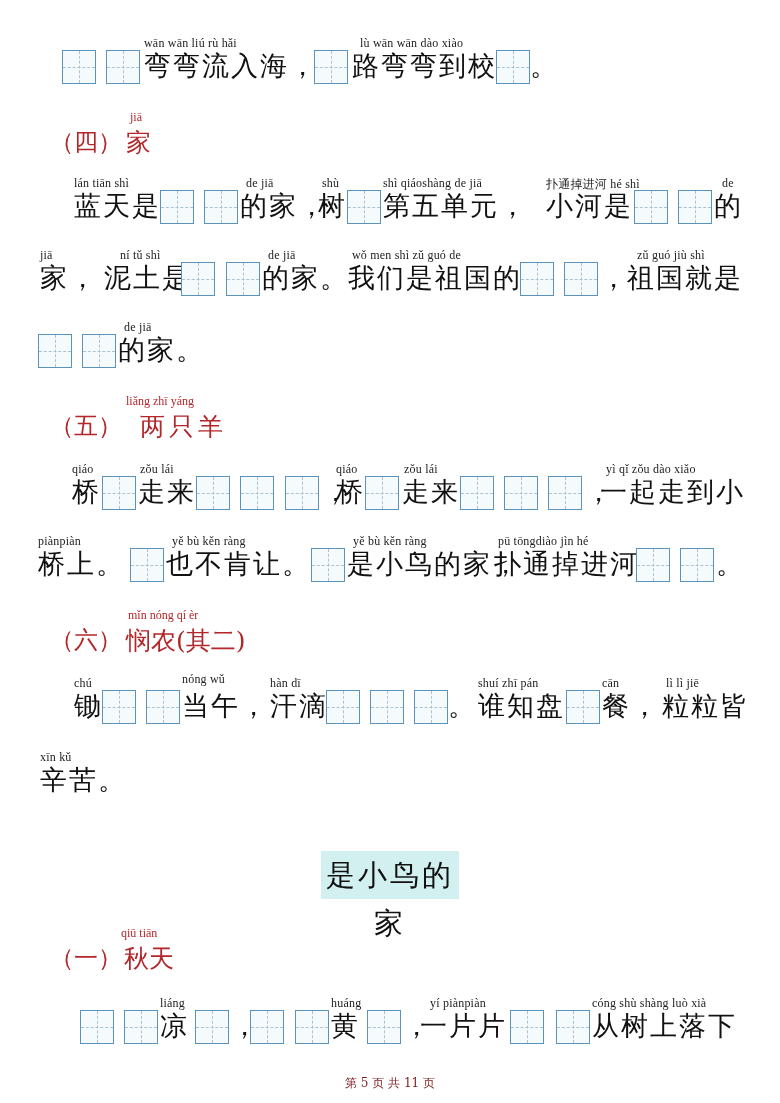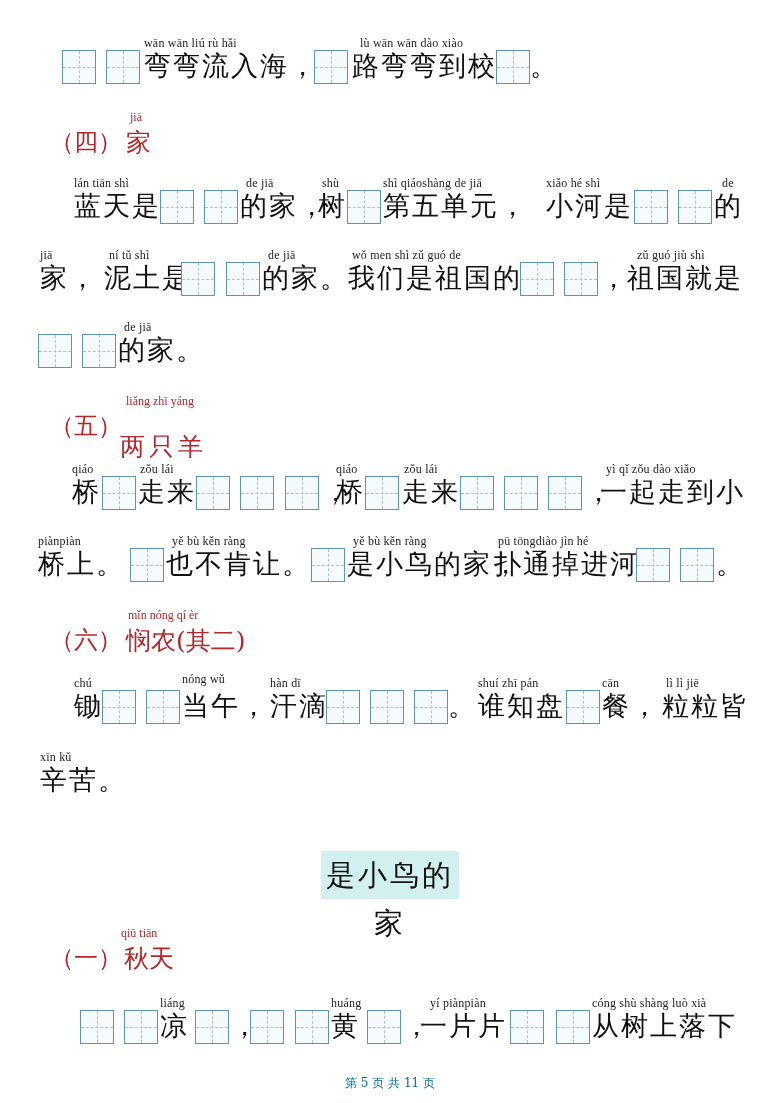--- a/index.html
+++ b/index.html
@@ -9,21 +9,21 @@
   .py{position:absolute;left:0;top:0;font-family:"Liberation Serif",serif;font-size:12px;white-space:nowrap;color:#222;letter-spacing:0.2px;}
   .hz{position:absolute;left:0;top:14px;font-size:27px;line-height:32px;white-space:nowrap;letter-spacing:2px;}
   .box{position:absolute;top:14px;width:34px;height:34px;border:1.5px solid #5b93bd;background:#f5fafd;box-sizing:border-box;}
   .box:before{content:"";position:absolute;left:0;right:0;top:50%;border-top:1px dashed #a9c2d4;}
   .box:after{content:"";position:absolute;top:0;bottom:0;left:50%;border-left:1px dashed #a9c2d4;}
   .heading{position:absolute;color:#b3262a;}
   .heading .num{position:absolute;top:16px;font-size:24px;white-space:nowrap;}
   .heading .title{position:absolute;top:16px;font-size:25px;white-space:nowrap;}
   .heading .hpy{position:absolute;top:0;font-family:"Liberation Serif",serif;font-size:12px;white-space:nowrap;color:#b3262a;}
   .unit{position:absolute;left:321px;top:851px;width:138px;height:48px;background:#d3f0f0;font-size:29px;line-height:48px;text-align:center;letter-spacing:3px;}
-  .footer{position:absolute;left:0;width:780px;top:1075px;text-align:center;font-size:12px;color:#0369a1;}
+  .footer{position:absolute;left:0;width:780px;top:1075px;text-align:center;font-size:12px;color:#7f1d1d;}
 </style>
 </head>
 <body>
 
 <div class="line" style="top:36px;">
   <div class="box" style="left:62px;"></div>
   <div class="box" style="left:106px;"></div>
   <div class="tok" style="left:144px;">
       <span class="py">wān wān liú rù hǎi</span>
       <span class="hz">弯弯流入海，</span>
@@ -59,38 +59,38 @@
   <div class="tok" style="left:318px;">
       <span class="py" style="left:4px">shù</span>
       <span class="hz">树</span>
     </div>
   <div class="box" style="left:347px;"></div>
   <div class="tok" style="left:383px;">
       <span class="py">shì qiáoshàng de  jiā</span>
       <span class="hz">第五单元，</span>
     </div>
   <div class="tok" style="left:546px;">
-      <span class="py">xiǎo hé  shì</span>
+      <span class="py">扑通掉进河 hé  shì</span>
       <span class="hz">小河是</span>
     </div>
   <div class="box" style="left:634px;"></div>
   <div class="box" style="left:678px;"></div>
   <div class="tok" style="left:714px;">
       <span class="py" style="left:8px">de</span>
       <span class="hz">的</span>
     </div>
 </div>
 
 <div class="line" style="top:248px;">
   <div class="tok" style="left:40px;">
       <span class="py">jiā</span>
       <span class="hz">家，</span>
     </div>
   <div class="tok" style="left:104px;">
-      <span class="py" style="left:5px">ní  tǔ  shì</span>
+      <span class="py" style="left:16px">ní  tǔ  shì</span>
       <span class="hz">泥土是</span>
     </div>
   <div class="box" style="left:181px;"></div>
   <div class="box" style="left:226px;"></div>
   <div class="tok" style="left:262px;">
       <span class="py" style="left:6px">de  jiā</span>
       <span class="hz">的家。</span>
     </div>
   <div class="tok" style="left:348px;">
       <span class="py" style="left:4px">wǒ  men shì  zǔ  guó  de</span>
@@ -112,21 +112,21 @@
   <div class="box" style="left:82px;"></div>
   <div class="tok" style="left:118px;">
       <span class="py" style="left:6px">de  jiā</span>
       <span class="hz">的家。</span>
     </div>
 </div>
 
 <div class="heading" style="left:0;top:394px;">
   <span class="num" style="left:50px;">（五）</span>
   <span class="hpy" style="left:126px;">liǎng zhī yáng</span>
-  <span class="title" style="left:120px;letter-spacing:4px;margin-top:20px;">两只羊</span>
+  <span class="title" style="left:140px;letter-spacing:4px;">两只羊</span>
 </div>
 
 <div class="line" style="top:462px;">
   <div class="tok" style="left:72px;">
       <span class="py">qiáo</span>
       <span class="hz">桥</span>
     </div>
   <div class="box" style="left:102px;"></div>
   <div class="tok" style="left:138px;">
       <span class="py" style="left:2px">zǒu  lái</span>

